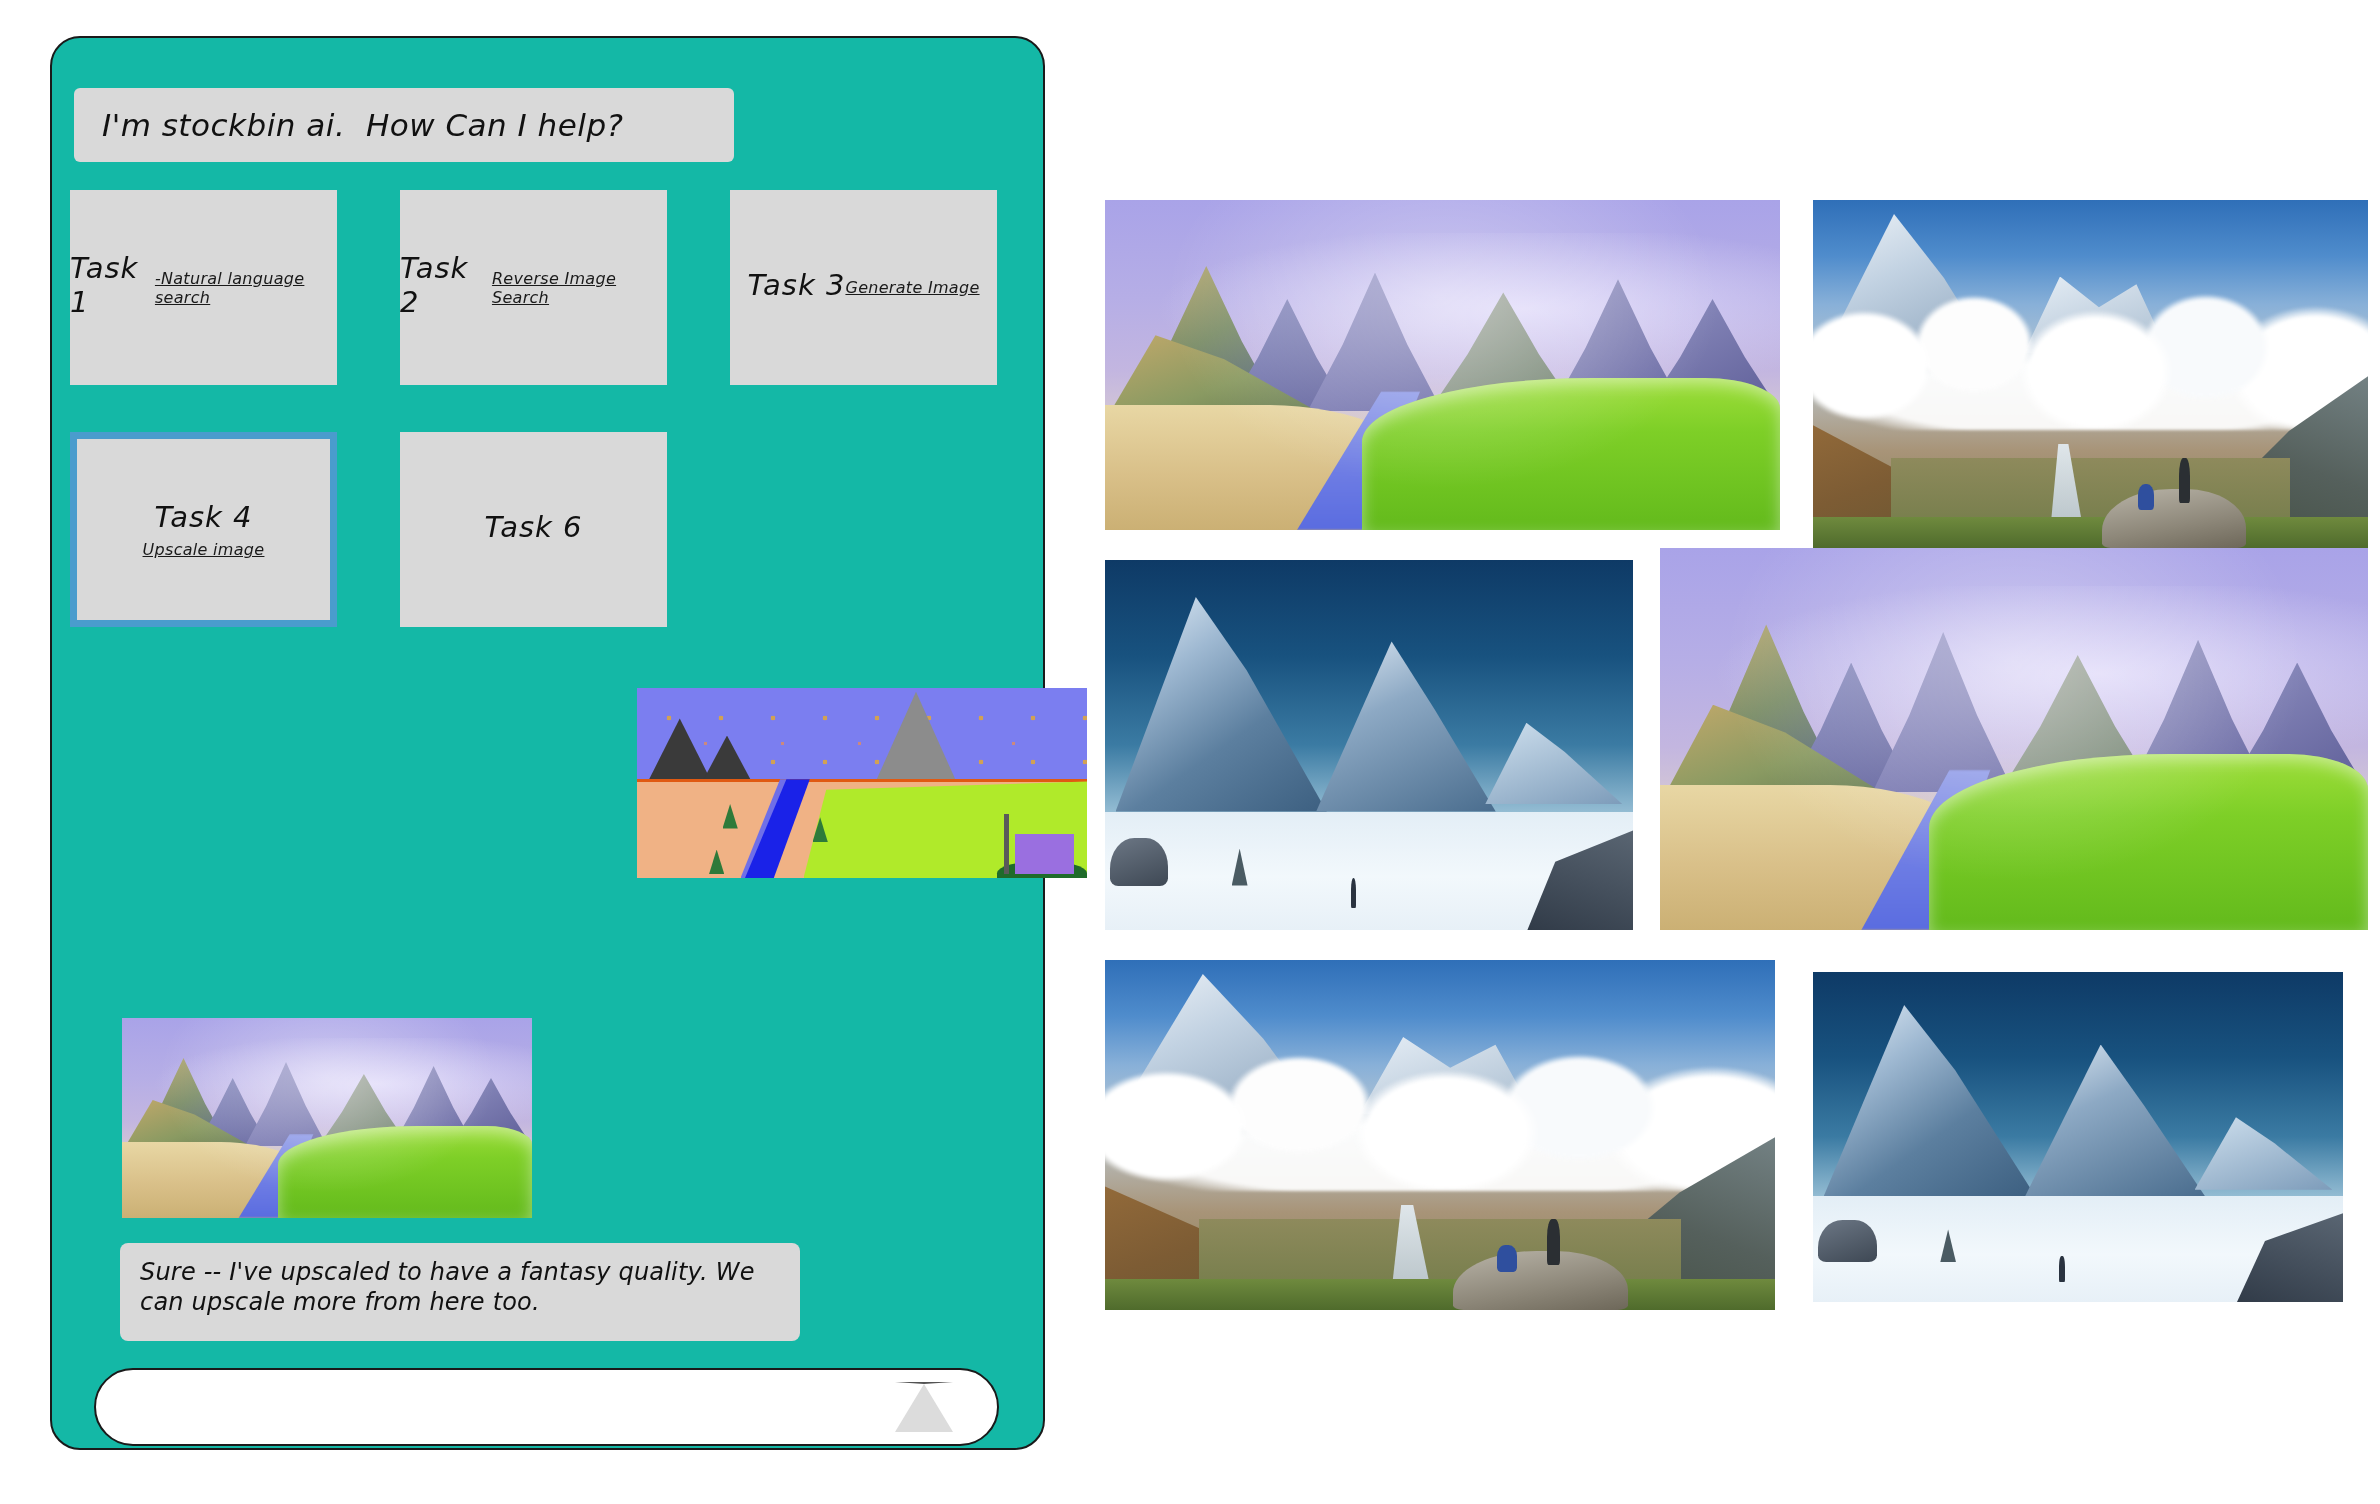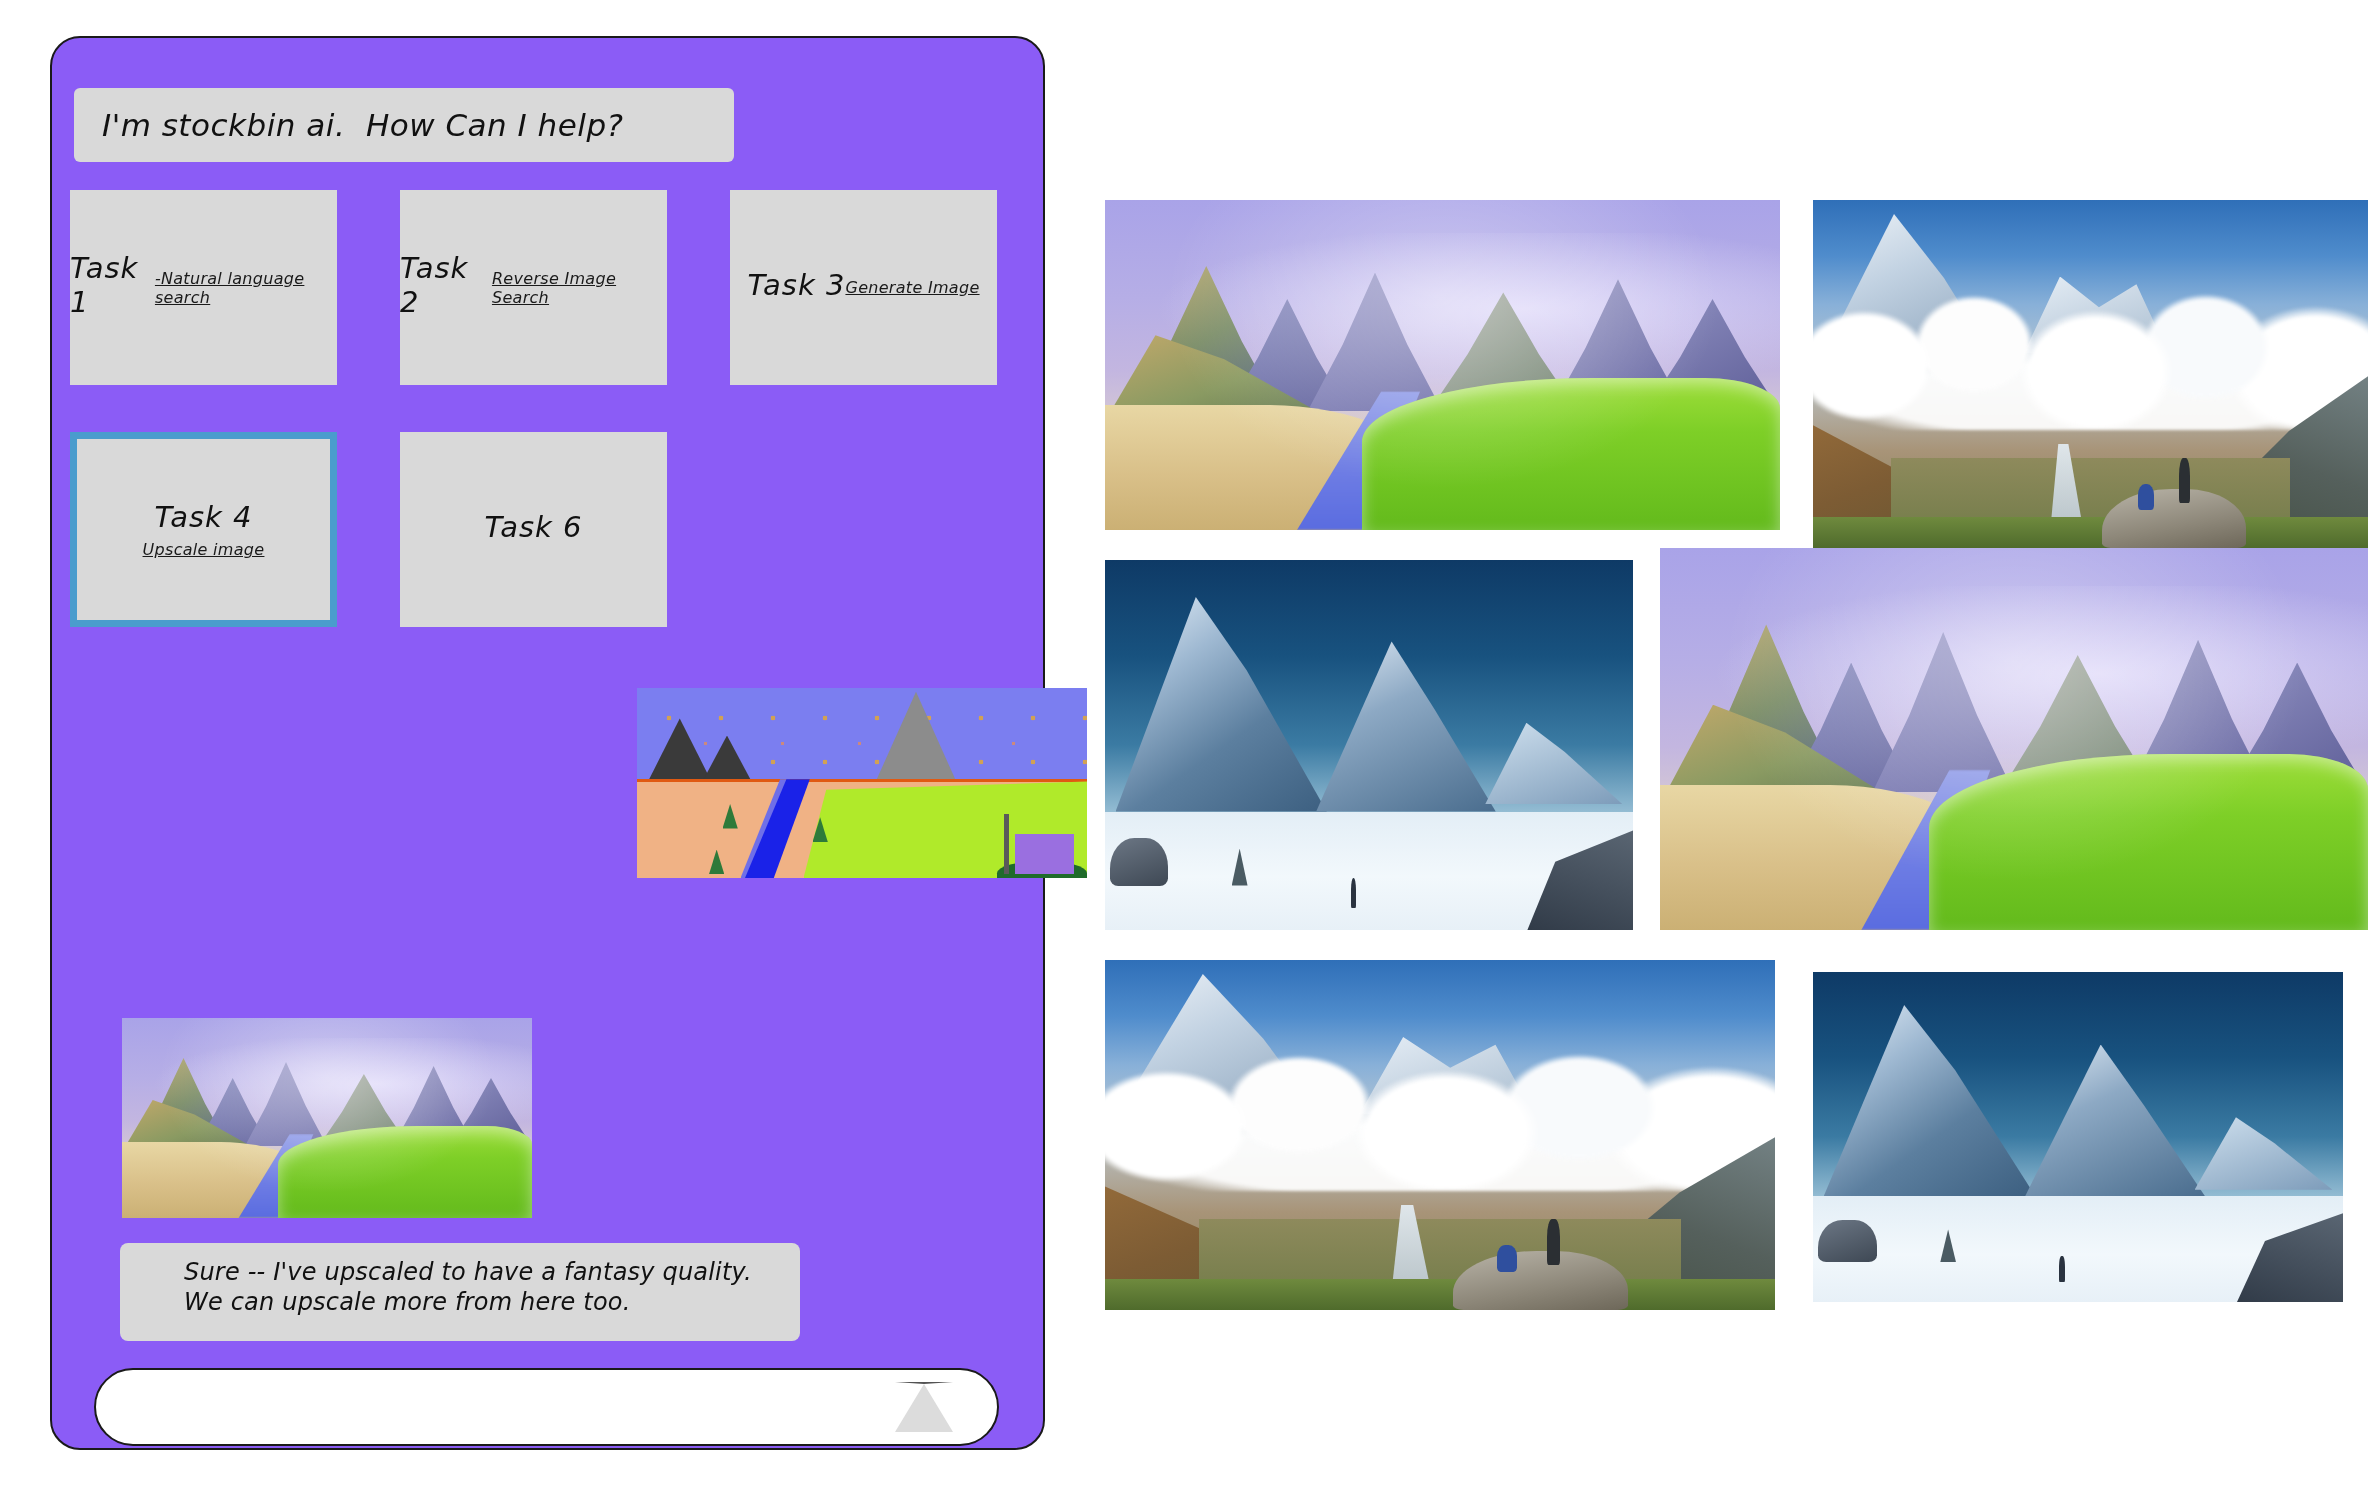--- a/index.html
+++ b/index.html
@@ -8,21 +8,21 @@
     background: #ffffff;
     font-family: "DejaVu Sans", sans-serif;
     overflow: hidden;
   }
   .stage { position: relative; width: 2380px; height: 1504px; }
 
   
   .chat-window {
     position: absolute; left: 50px; top: 36px;
     width: 995px; height: 1414px;
-    background: #8b5cf6;
+    background: #14b8a6;
     border: 2.5px solid #1a1a1a;
     border-radius: 30px;
     padding-left: 29px;
   }
 
   .greeting-bubble {
     position: absolute; left: 22px; top: 50px;
     width: 660px; height: 74px;
     background: #d9d9d9; border-radius: 6px;
     display: flex; align-items: center; padding-left: 28px;
@@ -92,21 +92,21 @@
     overflow: hidden;
   }
   .assistant-bubble {
     position: absolute; left: 68px; top: 1205px;
     width: 680px; height: 98px;
     background: #d9d9d9; border-radius: 8px;
     padding: 14px 18px 0 20px;
   }
   .assistant-bubble p {
     font-size: 24px; font-style: italic; color: #111;
-    line-height: 1.25; letter-spacing: 0.2px; margin-left: 44px;
+    line-height: 1.25; letter-spacing: 0.2px;
   }
 
   
   .composer {
     position: absolute; left: 42px; top: 1330px;
     width: 905px; height: 78px;
     background: #fff;
     border: 2.5px solid #1a1a1a;
     border-radius: 40px;
     display: flex; align-items: center;

